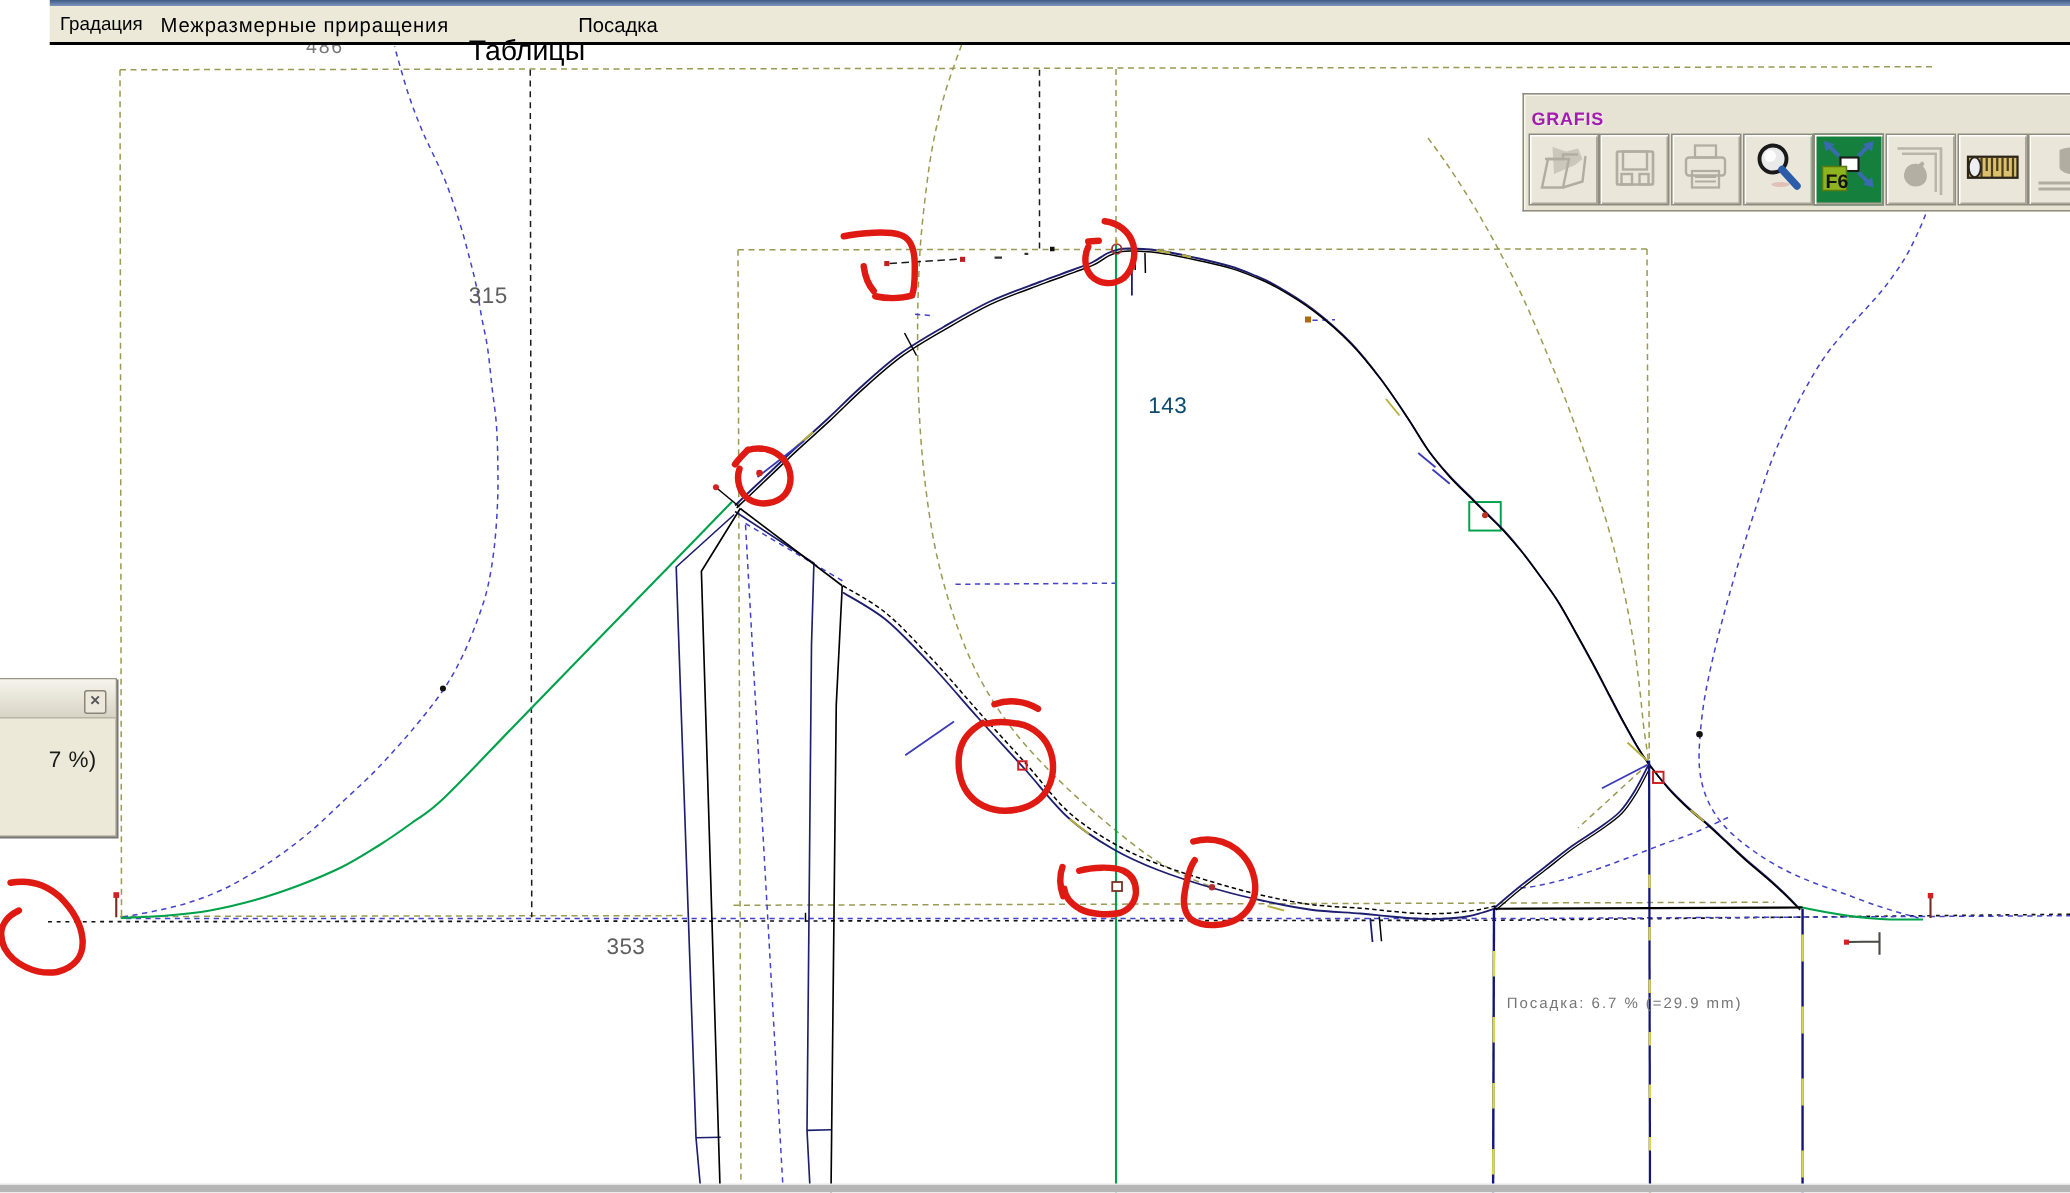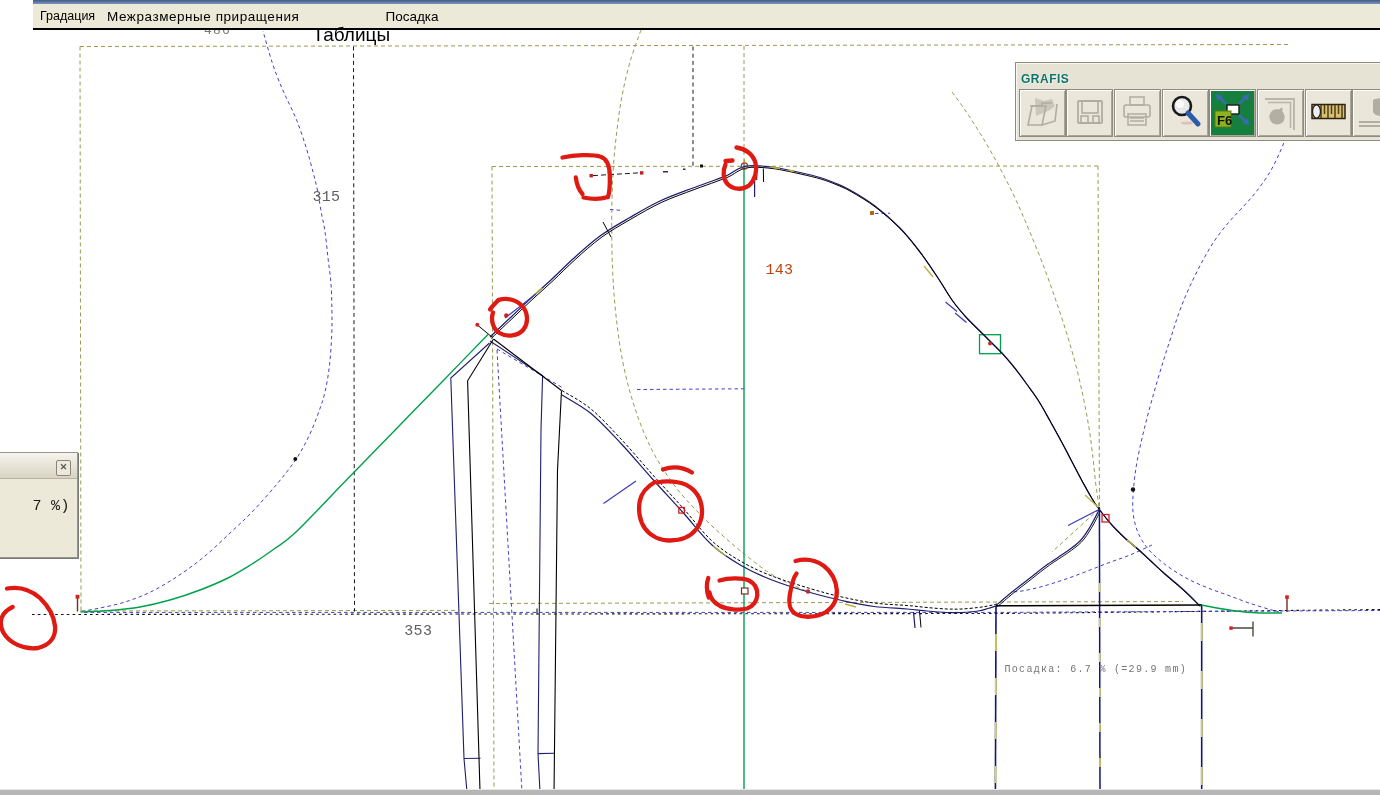--- a/index.html
+++ b/index.html
@@ -1,19 +1,19 @@
 <!DOCTYPE html>
 <html><head>
 <meta charset="utf-8">
 <style>
   html,body{margin:0;padding:0;}
   body{width:1380px;height:795px;position:relative;overflow:hidden;background:#fff;
        font-family:"Liberation Sans", sans-serif;}
   .abs{position:absolute;}
-  .mono{font-family:Liberation Mono, monospace;color:#7d7d7d;}
+  .mono{font-family:Liberation Sans, sans-serif;color:#7d7d7d;}
 </style>
 </head>
 <body>
 
 <svg id="cv" class="abs" style="left:0;top:0;z-index:1" width="1380" height="795" viewBox="0 0 1380 795" fill="none">
 
 <g stroke="#9a9a52" stroke-width="1" stroke-dasharray="4 3">
   <path d="M80,46.5 L1290,44.5"></path>
   <path d="M80,46.5 L81,611.5"></path>
   <path d="M80,611 L456,610.4"></path>
@@ -156,36 +156,36 @@
   <path d="M498.5,300 C495.5,303 492,306.5 490,309.5"></path>
   <path d="M663,469.5 C671,466.5 682,466.5 692,472.5"></path>
   <path d="M655,482 C648,486 641.5,492.5 639.8,501 C638,510 639.5,521 645,528.5 C650.5,536 660,540.5 670,540.5 C680,540.5 690,537 696,529.5 C702,522 703.5,511 700.5,501.5 C697.5,492 689.5,484.5 679,482.5 C671,481 663,481 657.5,482.5"></path>
   <path d="M719.5,580.5 C728,578 742,577.5 749,580.5 C755,583.5 757.5,589 757.3,595 C757,601 753,606.5 747,608.5 C739,610.5 727,609.5 720,606 C714,602.5 710,598.5 709.5,592.5"></path>
   <path d="M708.3,578 C706.5,583 706.2,590 708.8,597.5"></path>
   <path d="M795.5,561 C805,558.5 815,559.5 824,566 C831,571.5 836,580 836.8,590 C837.3,598 834,606.5 826,612 C817,617.5 803,618.5 795,613.5 C789.5,610 788.5,602 789.8,595 C791,588 792.5,578.5 796.5,573.5"></path>
 </g>
 </svg>
 
 <div class="abs mono" style="left:312.5px;top:189px;font-size:15px;letter-spacing:0.3px;color:#5f5f5f;z-index:2">315</div>
-<div class="abs mono" style="left:765.5px;top:261.5px;font-size:15px;letter-spacing:0.3px;color:#c2410c;z-index:2">143</div>
+<div class="abs mono" style="left:765.5px;top:261.5px;font-size:15px;letter-spacing:0.3px;color:#0c4a6e;z-index:2">143</div>
 <div class="abs mono" style="left:404.3px;top:623.3px;font-size:15px;letter-spacing:0.3px;color:#5f5f5f;z-index:2">353</div>
 <div class="abs mono" style="left:1004.5px;top:663.5px;font-size:10px;letter-spacing:1.3px;color:#757575;z-index:2">Посадка: 6.7 % (=29.9 mm)</div>
 <div class="abs mono" style="left:204px;top:22.5px;font-size:13px;letter-spacing:1.2px;color:#777;z-index:2">486</div>
 
 <div class="abs" style="left:33px;top:0;right:0;height:4px;background:linear-gradient(#3e5a84,#7e96bd);z-index:5"></div>
 <div class="abs" style="left:33px;top:4px;right:0;height:24px;background:#ece9d8;border-bottom:2px solid #000000;z-index:5">
   <span class="abs" style="left:7px;top:5px;font-size:12.5px;color:#000">Градация</span>
   <span class="abs" style="left:74px;top:5px;font-size:13.5px;letter-spacing:0.55px;color:#000">Межразмерные приращения</span>
   <span class="abs" style="left:279.5px;top:20px;font-size:19px;color:#000">Таблицы</span>
   <span class="abs" style="left:352.5px;top:5px;font-size:13.5px;color:#000">Посадка</span>
 </div>
 <div class="abs" style="left:0;top:0;width:33px;height:30px;background:#fff;z-index:5"></div>
 
 <div class="abs" id="toolbar" style="left:1015px;top:62px;width:365px;height:77px;background:#e6e2d4;border:1px solid #8f8b7f;border-right:none;box-shadow:inset 1px 1px 0 #f8f6ee;z-index:6">
-  <div class="abs" style="left:5px;top:9px;font-size:12px;font-weight:bold;letter-spacing:0.5px;color:#0f766e;text-shadow:1px 1px 0 #f4f2ea">GRAFIS</div>
+  <div class="abs" style="left:5px;top:9px;font-size:12px;font-weight:bold;letter-spacing:0.5px;color:#a21caf;text-shadow:1px 1px 0 #f4f2ea">GRAFIS</div>
   <div id="btnrow" class="abs" style="left:2.5px;top:26px;height:47px">
       <div class="abs" style="left:0px;top:0;width:45px;height:46px;background:#eae6da;border:1px solid #8f8b7f;box-shadow:inset 1px 1px 0 #fff, inset -1px -1px 0 #a9a599;">
         <div class="abs" style="left:2px;top:2px"><svg width="40" height="40" viewBox="0 0 40 40" fill="none">
             <path d="M8,14 L20,14 L20,11 L30,11" stroke="#b1ada0" stroke-width="1.6"></path>
             <path d="M6,33 L10,14 L24,14 L20,33 Z" stroke="#b1ada0" stroke-width="1.6"></path>
             <path d="M13,6 L22,9 L30,7 L33,14 L28,18 L14,24 Z" fill="#b1ada0" opacity="0.55"></path>
             <path d="M20,33 L33,29 L35,12" stroke="#b1ada0" stroke-width="1.6"></path>
           </svg></div>
       </div>
       <div class="abs" style="left:47.7px;top:0;width:45px;height:46px;background:#eae6da;border:1px solid #8f8b7f;box-shadow:inset 1px 1px 0 #fff, inset -1px -1px 0 #a9a599;">

